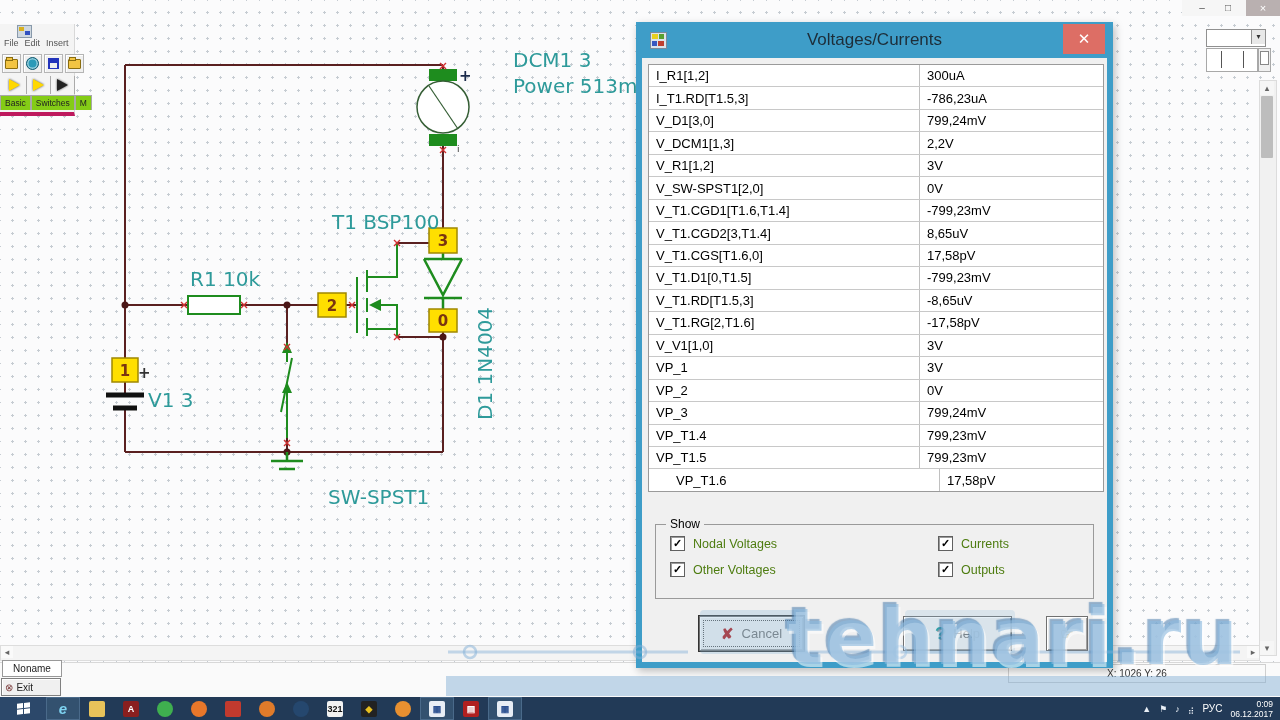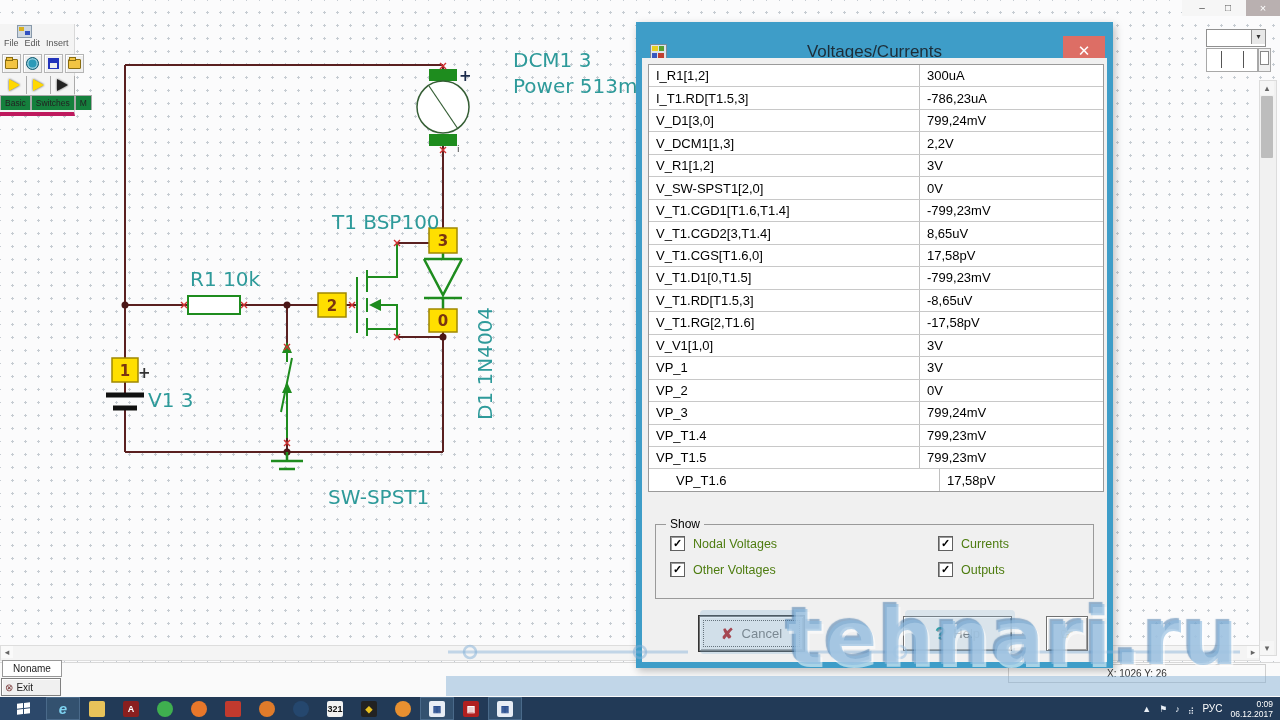--- a/index.html
+++ b/index.html
@@ -27,21 +27,21 @@
   .ic-globe{width:11px;height:11px;border-radius:50%;background:#2a9ab8;border:1px solid #145a70;
     box-shadow:inset 0 0 0 1.5px rgba(255,255,255,.5);}
   .ic-floppy{width:11px;height:11px;background:#2233bb;position:relative;}
   .ic-floppy:before{content:"";position:absolute;left:2px;top:5px;width:7px;height:5px;background:#eee;}
   .comp-row{position:absolute;left:0;top:51px;height:20px;display:flex;align-items:center;padding-left:3px;}
   .comp-btn{width:23px;height:18px;border-right:1px solid #aaa;display:flex;align-items:center;justify-content:center;}
   .tri{width:0;height:0;border-top:6px solid transparent;border-bottom:6px solid transparent;
     border-left:11px solid #ffd800;filter:drop-shadow(0 0 1px #444);}
   .tri.black{border-left-color:#222;}
   .tabs-row{position:absolute;left:0;top:71px;display:flex;}
-  .tab{height:14px;line-height:14px;padding:0 4px;background:#15803d;border:1px solid #a8a8a8;border-bottom:none;
+  .tab{height:14px;line-height:14px;padding:0 4px;background:#84cc16;border:1px solid #a8a8a8;border-bottom:none;
     font-size:8.5px;color:#222;white-space:nowrap;}
 
   
   .winctl{position:absolute;right:0;top:0;height:16px;display:flex;align-items:center;gap:10px;color:#555;
     background:#f6f6f6;padding:0 0 0 12px;}
   .wbtn{font-size:10px;line-height:16px;width:16px;text-align:center;}
   .close-tile{width:34px;height:16px;background:#b9b0b0;color:#fff;font-size:11px;text-align:center;line-height:16px;}
   .combo{position:absolute;left:1206px;top:29px;width:58px;height:16px;background:#fff;border:1px solid #909090;}
   .combo .arrow{position:absolute;right:0;top:0;width:13px;height:14px;background:#e8e8e8;border-left:1px solid #909090;
     font-size:8px;text-align:center;line-height:14px;color:#333;}
@@ -83,21 +83,21 @@
   .tb-glyph.circle{border-radius:50%;}
   .tb-glyph.ie{font-size:15px;font-style:italic;background:none;}
   .tray{position:absolute;right:0;top:0;height:23px;display:flex;align-items:center;gap:8px;color:#fff;padding-right:4px;}
   .tray .tico{font-size:9px;color:#e8eef5;}
   .tray .lang{font-size:10px;}
   .clock{font-size:8.5px;line-height:10px;text-align:right;padding-right:3px;}
 
   
   .dialog{position:absolute;left:636px;top:22px;width:477px;height:646px;background:#3e9dc8;
     box-shadow:2px 3px 8px rgba(0,0,0,.25);z-index:20;}
-  .dlg-title{position:absolute;left:0;top:12px;width:100%;height:36px;display:flex;align-items:center;}
+  .dlg-title{position:absolute;left:0;top:0;width:100%;height:36px;display:flex;align-items:center;}
   .dlg-title .txt{position:absolute;width:100%;text-align:center;font-size:17px;color:#1d2d38;}
   .dlg-icon{position:absolute;left:14px;top:10px;width:15px;height:15px;background:#dde4ea;border:1px solid #7b8b99;}
   .dlg-icon i{position:absolute;}
   .dlg-close{position:absolute;right:8px;top:2px;width:42px;height:30px;background:#dd6e65;color:#fff;
     font-size:15px;display:flex;align-items:center;justify-content:center;}
   .dlg-body{position:absolute;left:6px;top:36px;right:6px;bottom:6px;background:#f0f0f0;}
   .vc-table{position:absolute;left:6px;top:6px;width:454px;height:426px;background:#fff;border:1px solid #9a9a9a;
     display:flex;flex-direction:column;overflow:hidden;}
   .vc-row{flex:1;display:flex;border-bottom:1px solid #c8c8c8;}
   .vc-row:last-child{border-bottom:none;margin-left:20px;}

